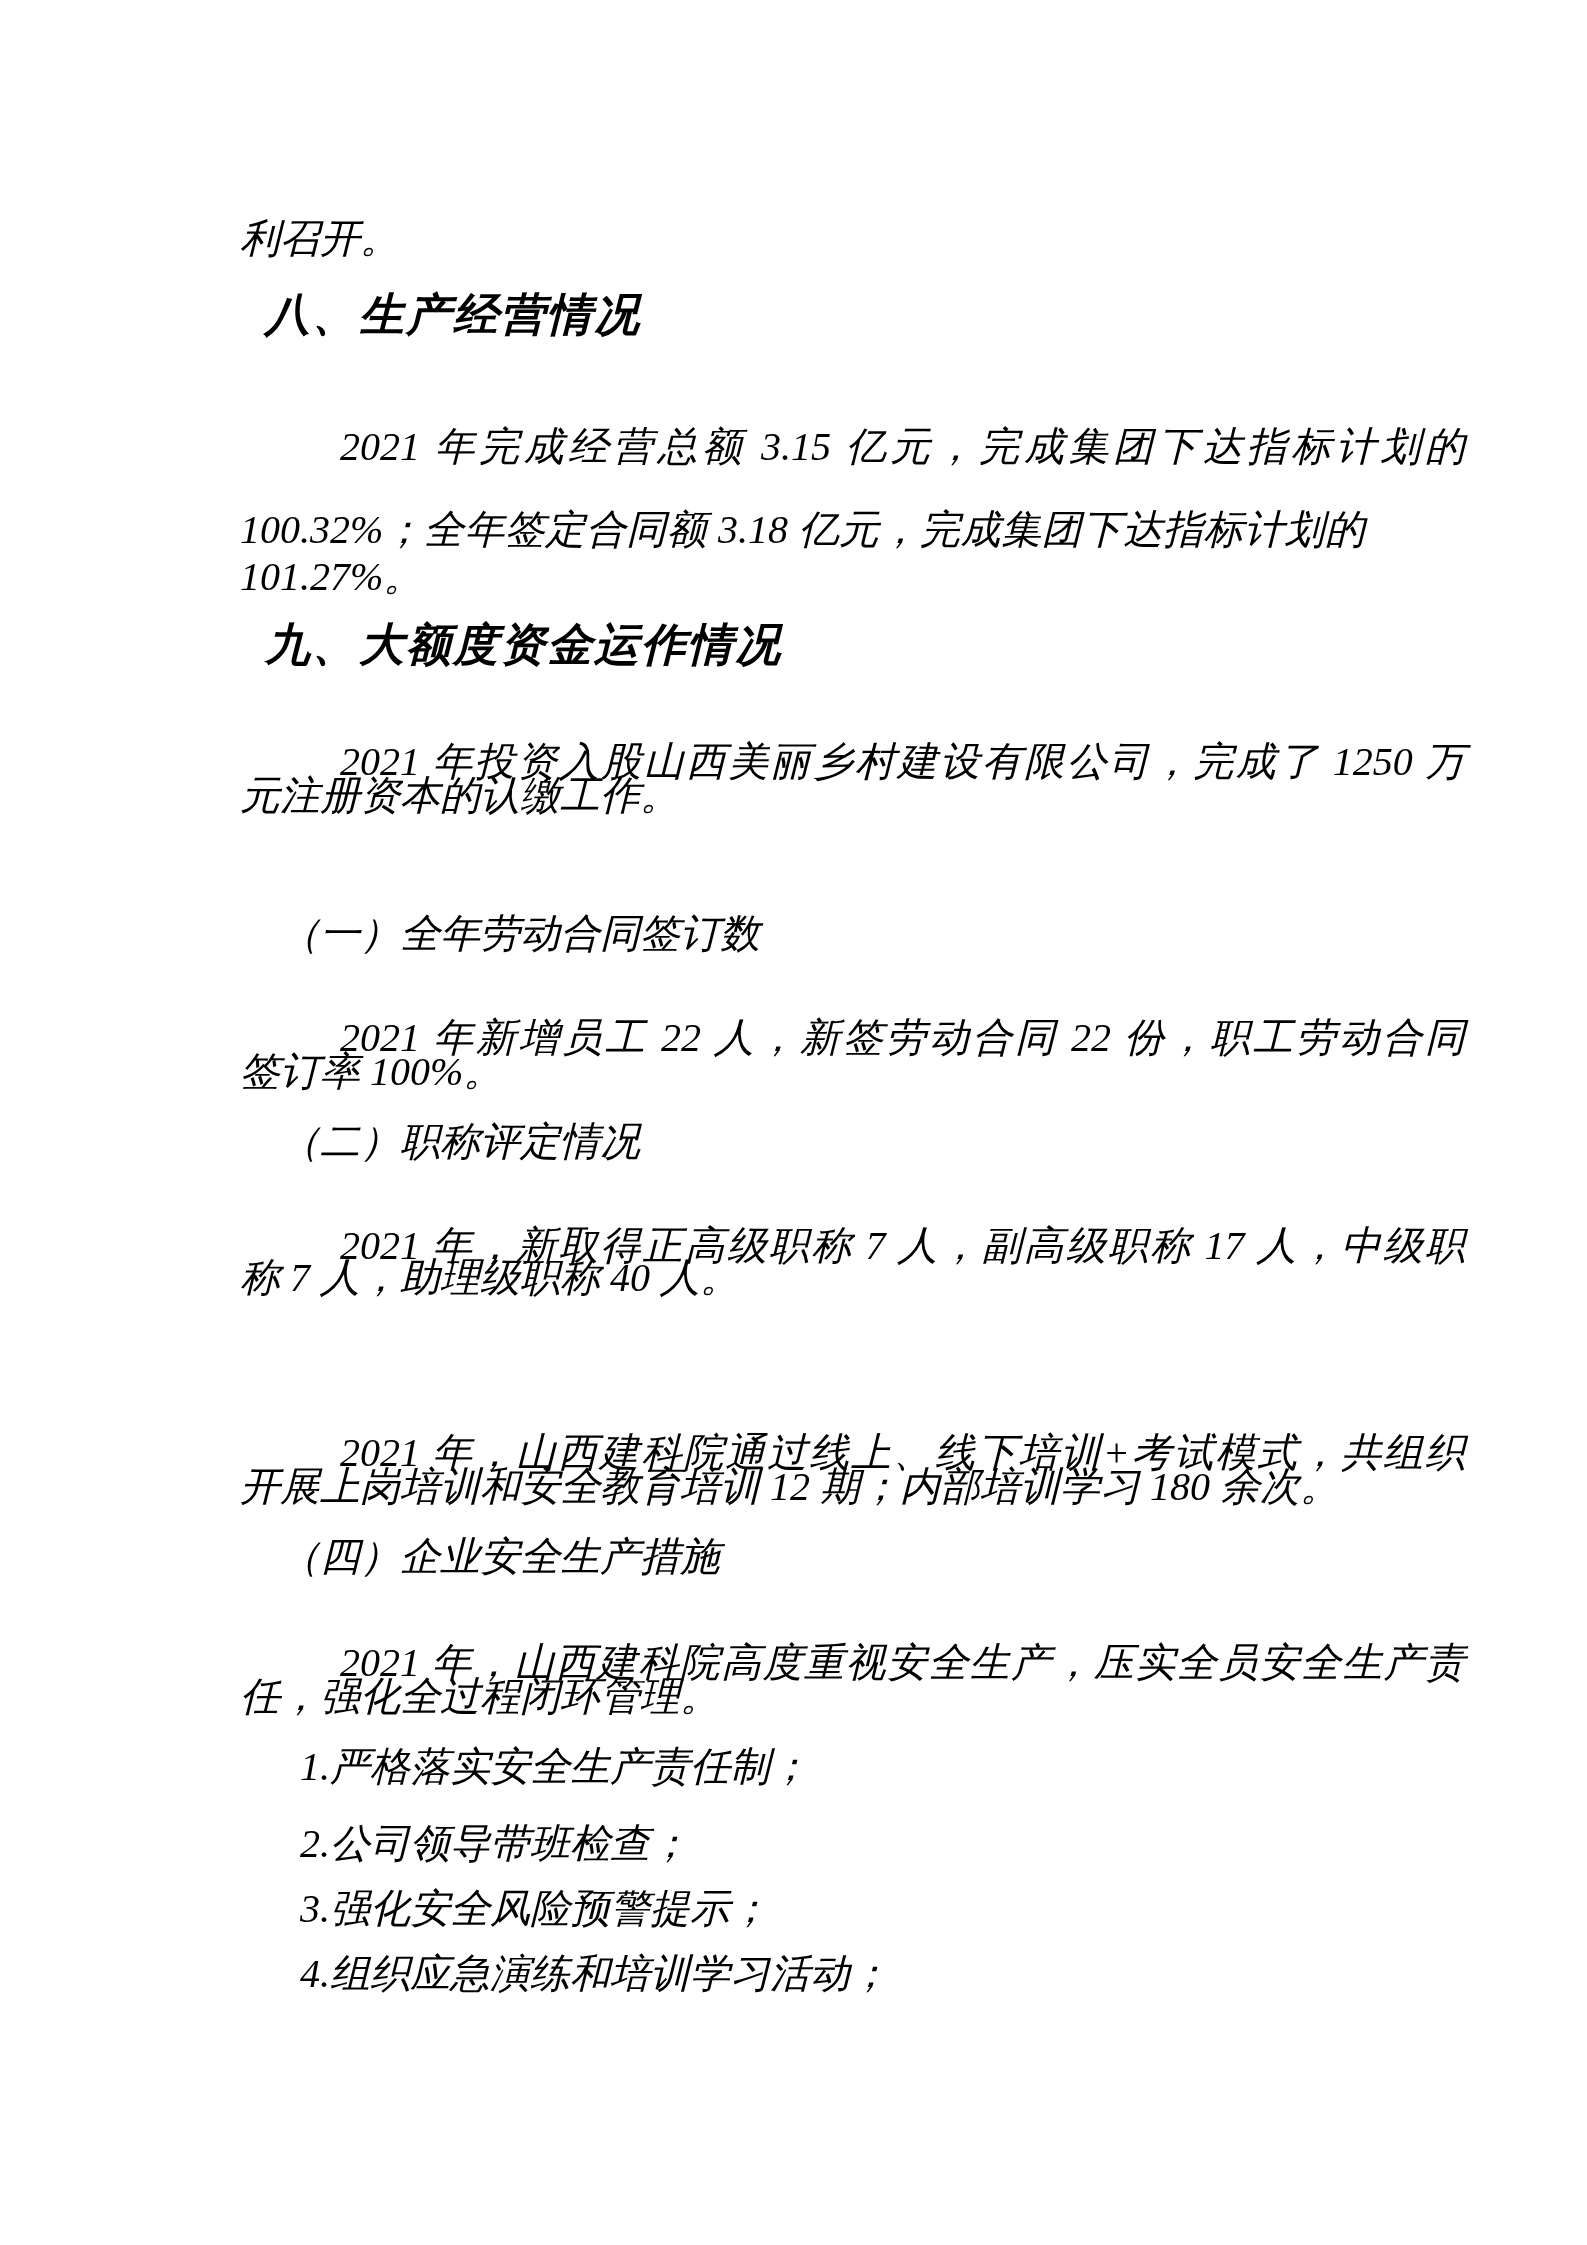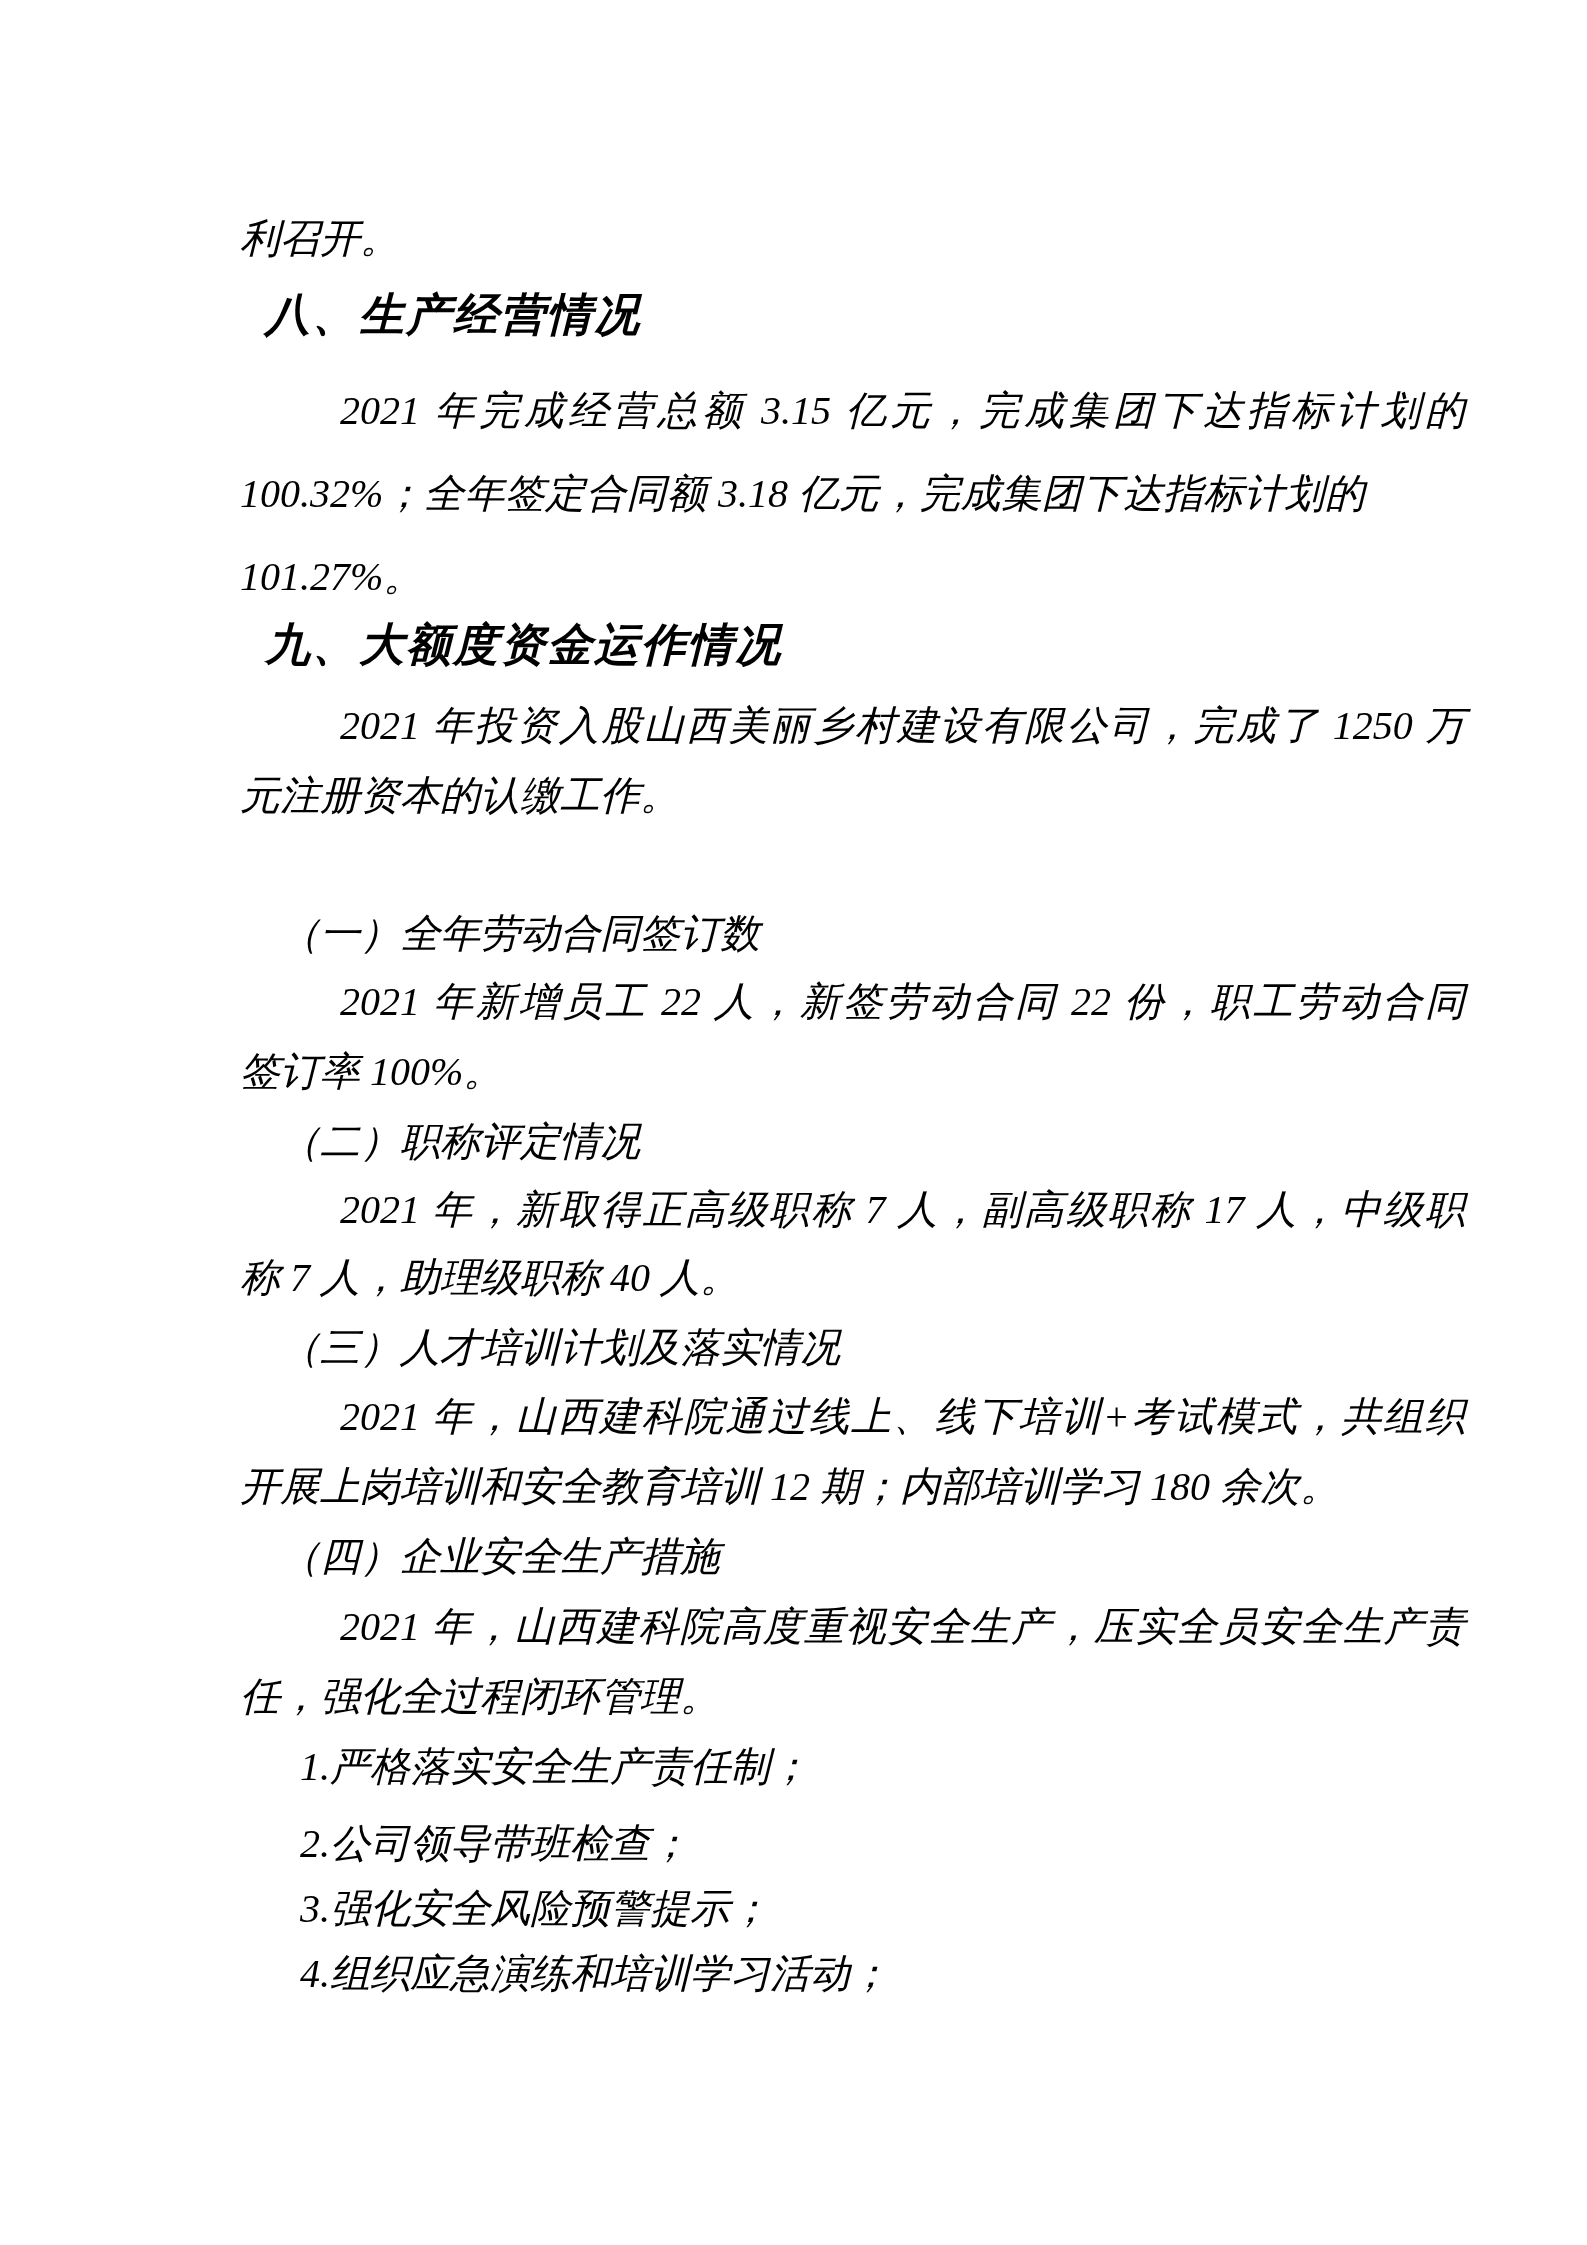--- a/index.html
+++ b/index.html
@@ -23,20 +23,21 @@
     width: 1125px;
     font-size: 40px;
     line-height: 46px;
     white-space: normal;
     color: #000000;
   }
   
   .justify {
     text-align: justify;
     text-align-last: justify;
+    margin-top: 36px;
   }
   
   .heading {
     font-family: "Liberation Sans", "DejaVu Sans", sans-serif;
     font-weight: 700;
     font-size: 45px;
     line-height: 50px;
     letter-spacing: 2px;
     padding-left: 25px;
   }
@@ -71,21 +72,20 @@
 
 
   <div class="line subheading" style="top:911px">（一）全年劳动合同签订数</div>
   <div class="line justify first-indent" style="top:979px">2021 年新增员工 22 人，新签劳动合同 22 份，职工劳动合同</div>
   <div class="line" style="top:1049px">签订率 100%。</div>
 
   <div class="line subheading" style="top:1119px">（二）职称评定情况</div>
   <div class="line justify first-indent" style="top:1187px">2021 年，新取得正高级职称 7 人，副高级职称 17 人，中级职</div>
   <div class="line" style="top:1255px">称 7 人，助理级职称 40 人。</div>
 
-  <div class="line subheading" style="top:1325px">（三）人才培训计划及落实情况</div>
   <div class="line justify first-indent" style="top:1394px">2021 年，山西建科院通过线上、线下培训+考试模式，共组织</div>
   <div class="line" style="top:1464px">开展上岗培训和安全教育培训 12 期；内部培训学习 180 余次。</div>
 
   <div class="line subheading" style="top:1534px">（四）企业安全生产措施</div>
   <div class="line justify first-indent" style="top:1604px">2021 年，山西建科院高度重视安全生产，压实全员安全生产责</div>
   <div class="line" style="top:1674px">任，强化全过程闭环管理。</div>
 
   <div class="line num-item" style="top:1744px">1.严格落实安全生产责任制；</div>
   <div class="line num-item" style="top:1821px">2.公司领导带班检查；</div>
   <div class="line num-item" style="top:1886px">3.强化安全风险预警提示；</div>

